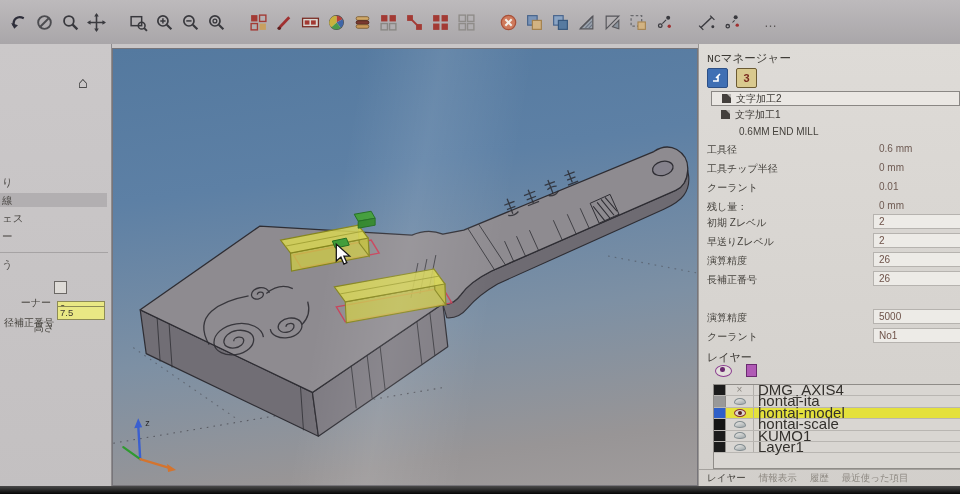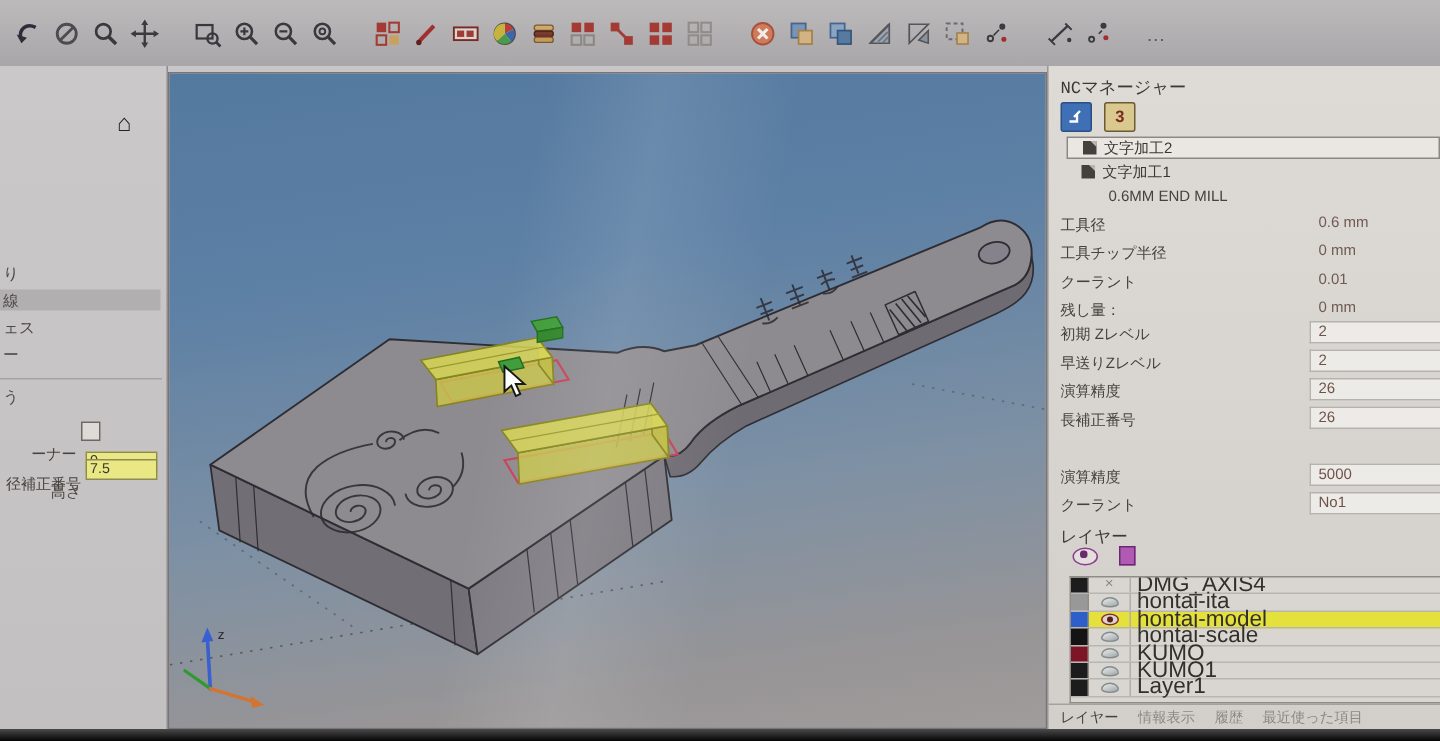--- a/index.html
+++ b/index.html
@@ -487,27 +487,20 @@
           <span class="lname">hontai-model</span>
         </div>
       <div class="layer-row">
           <span class="swatch" style="background: rgb(20, 20, 20);"></span>
           <span class="eyecell">
             <span class="eye closed"></span>
           </span>
           <span class="lname">hontai-scale</span>
         </div>
       <div class="layer-row">
-          <span class="swatch" style="background: rgb(124, 22, 38);"></span>
-          <span class="eyecell">
-            <span class="eye closed"></span>
-          </span>
-          <span class="lname">KUMO</span>
-        </div>
-      <div class="layer-row">
           <span class="swatch" style="background: rgb(28, 28, 28);"></span>
           <span class="eyecell">
             <span class="eye closed"></span>
           </span>
           <span class="lname">KUMO1</span>
         </div>
       <div class="layer-row">
           <span class="swatch" style="background: rgb(28, 28, 28);"></span>
           <span class="eyecell">
             <span class="eye closed"></span>

